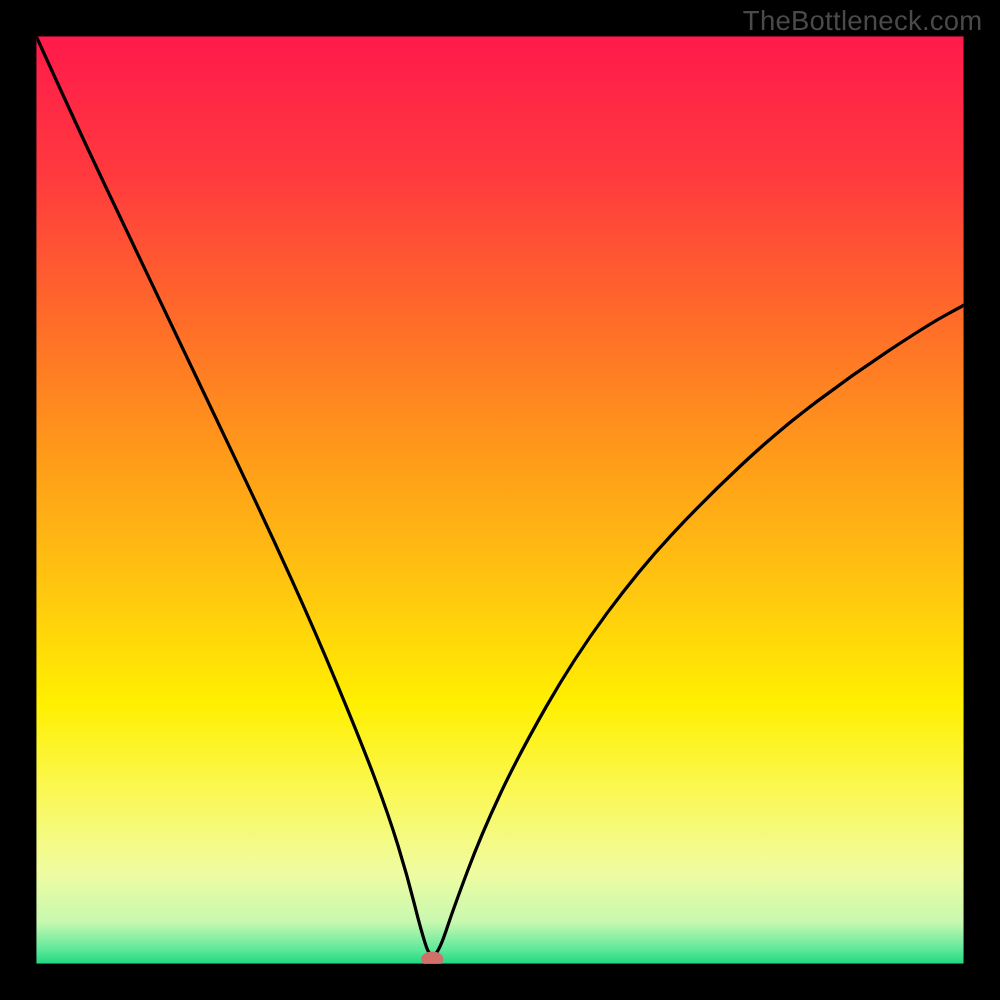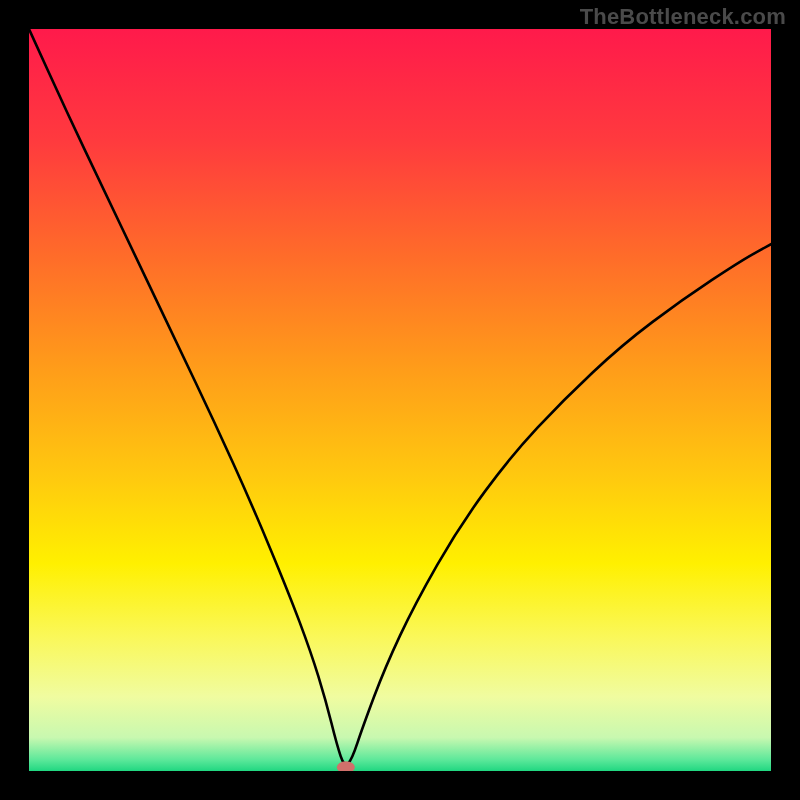--- a/index.html
+++ b/index.html
@@ -16,21 +16,21 @@
     width: 800px;
     height: 800px;
     background: #000;
   }
   .watermark {
     position: absolute;
     top: 4px;
     right: 14px;
     color: #4a4a4a;
     font-size: 22px;
-    font-weight: 700;
+    font-weight: 400;
     letter-spacing: 0.2px;
     user-select: none;
   }
   .plot-area {
     position: absolute;
     left: 29px;
     top: 29px;
     width: 742px;
     height: 742px;
   }

